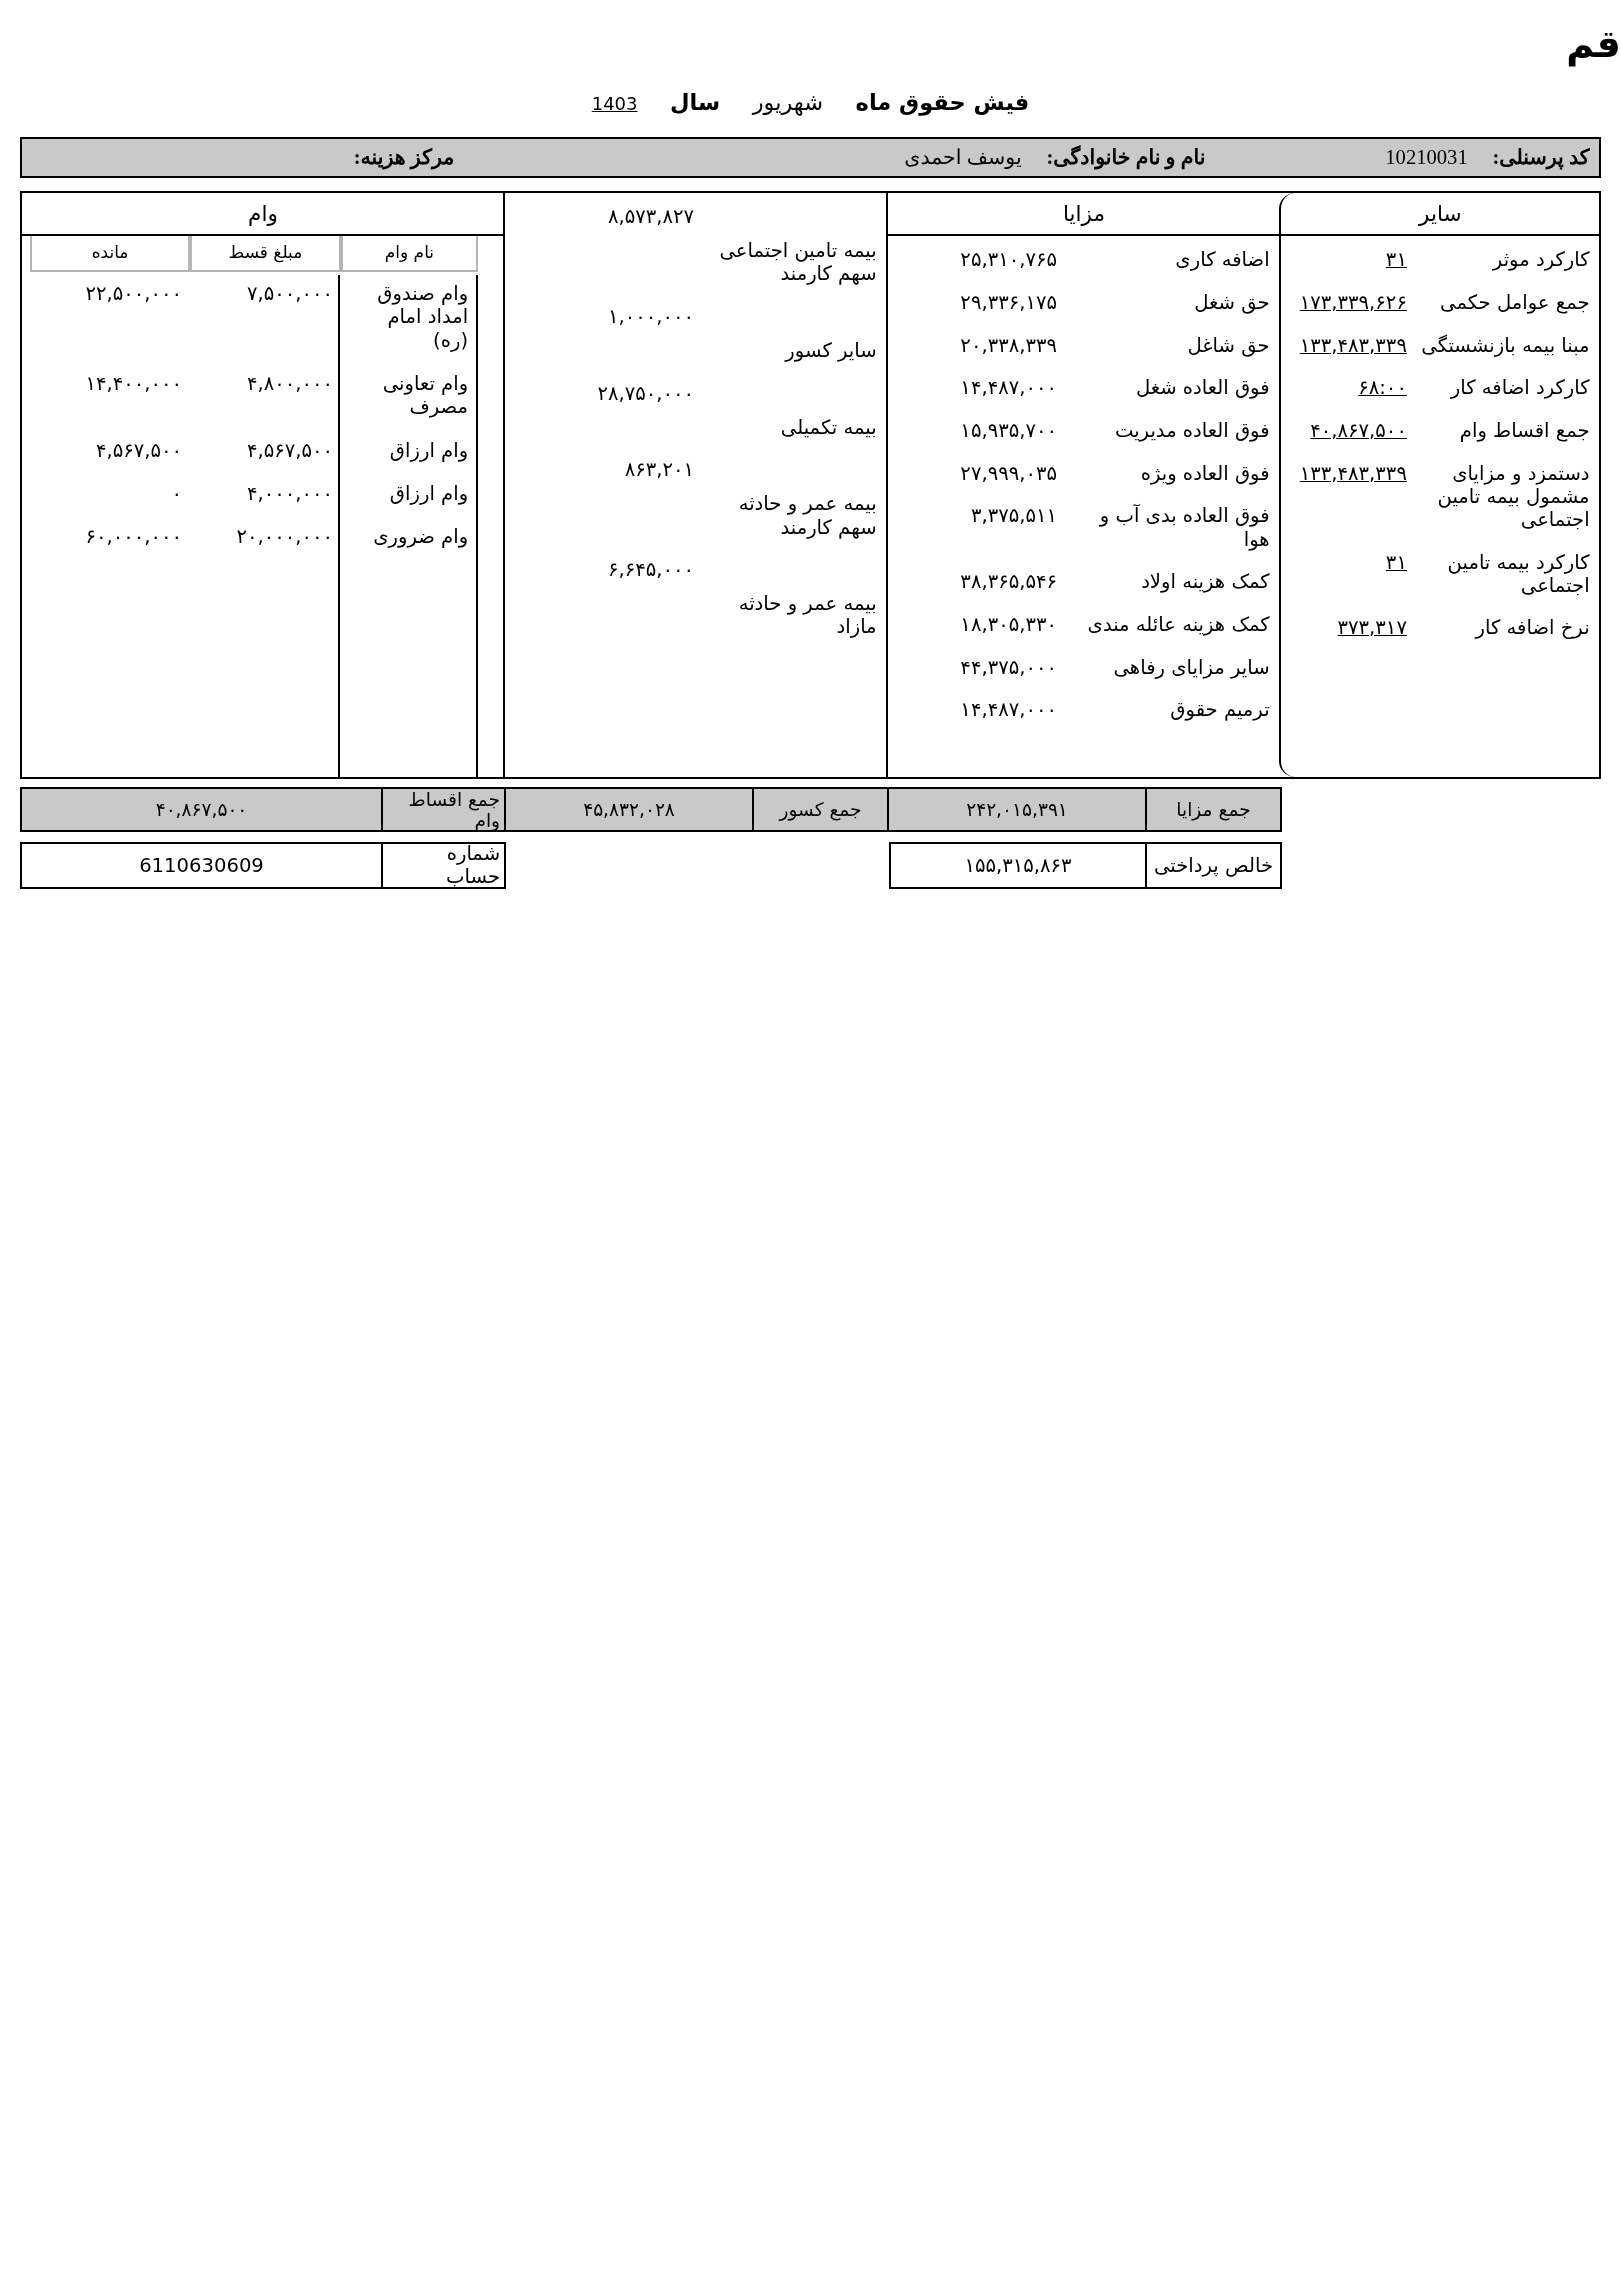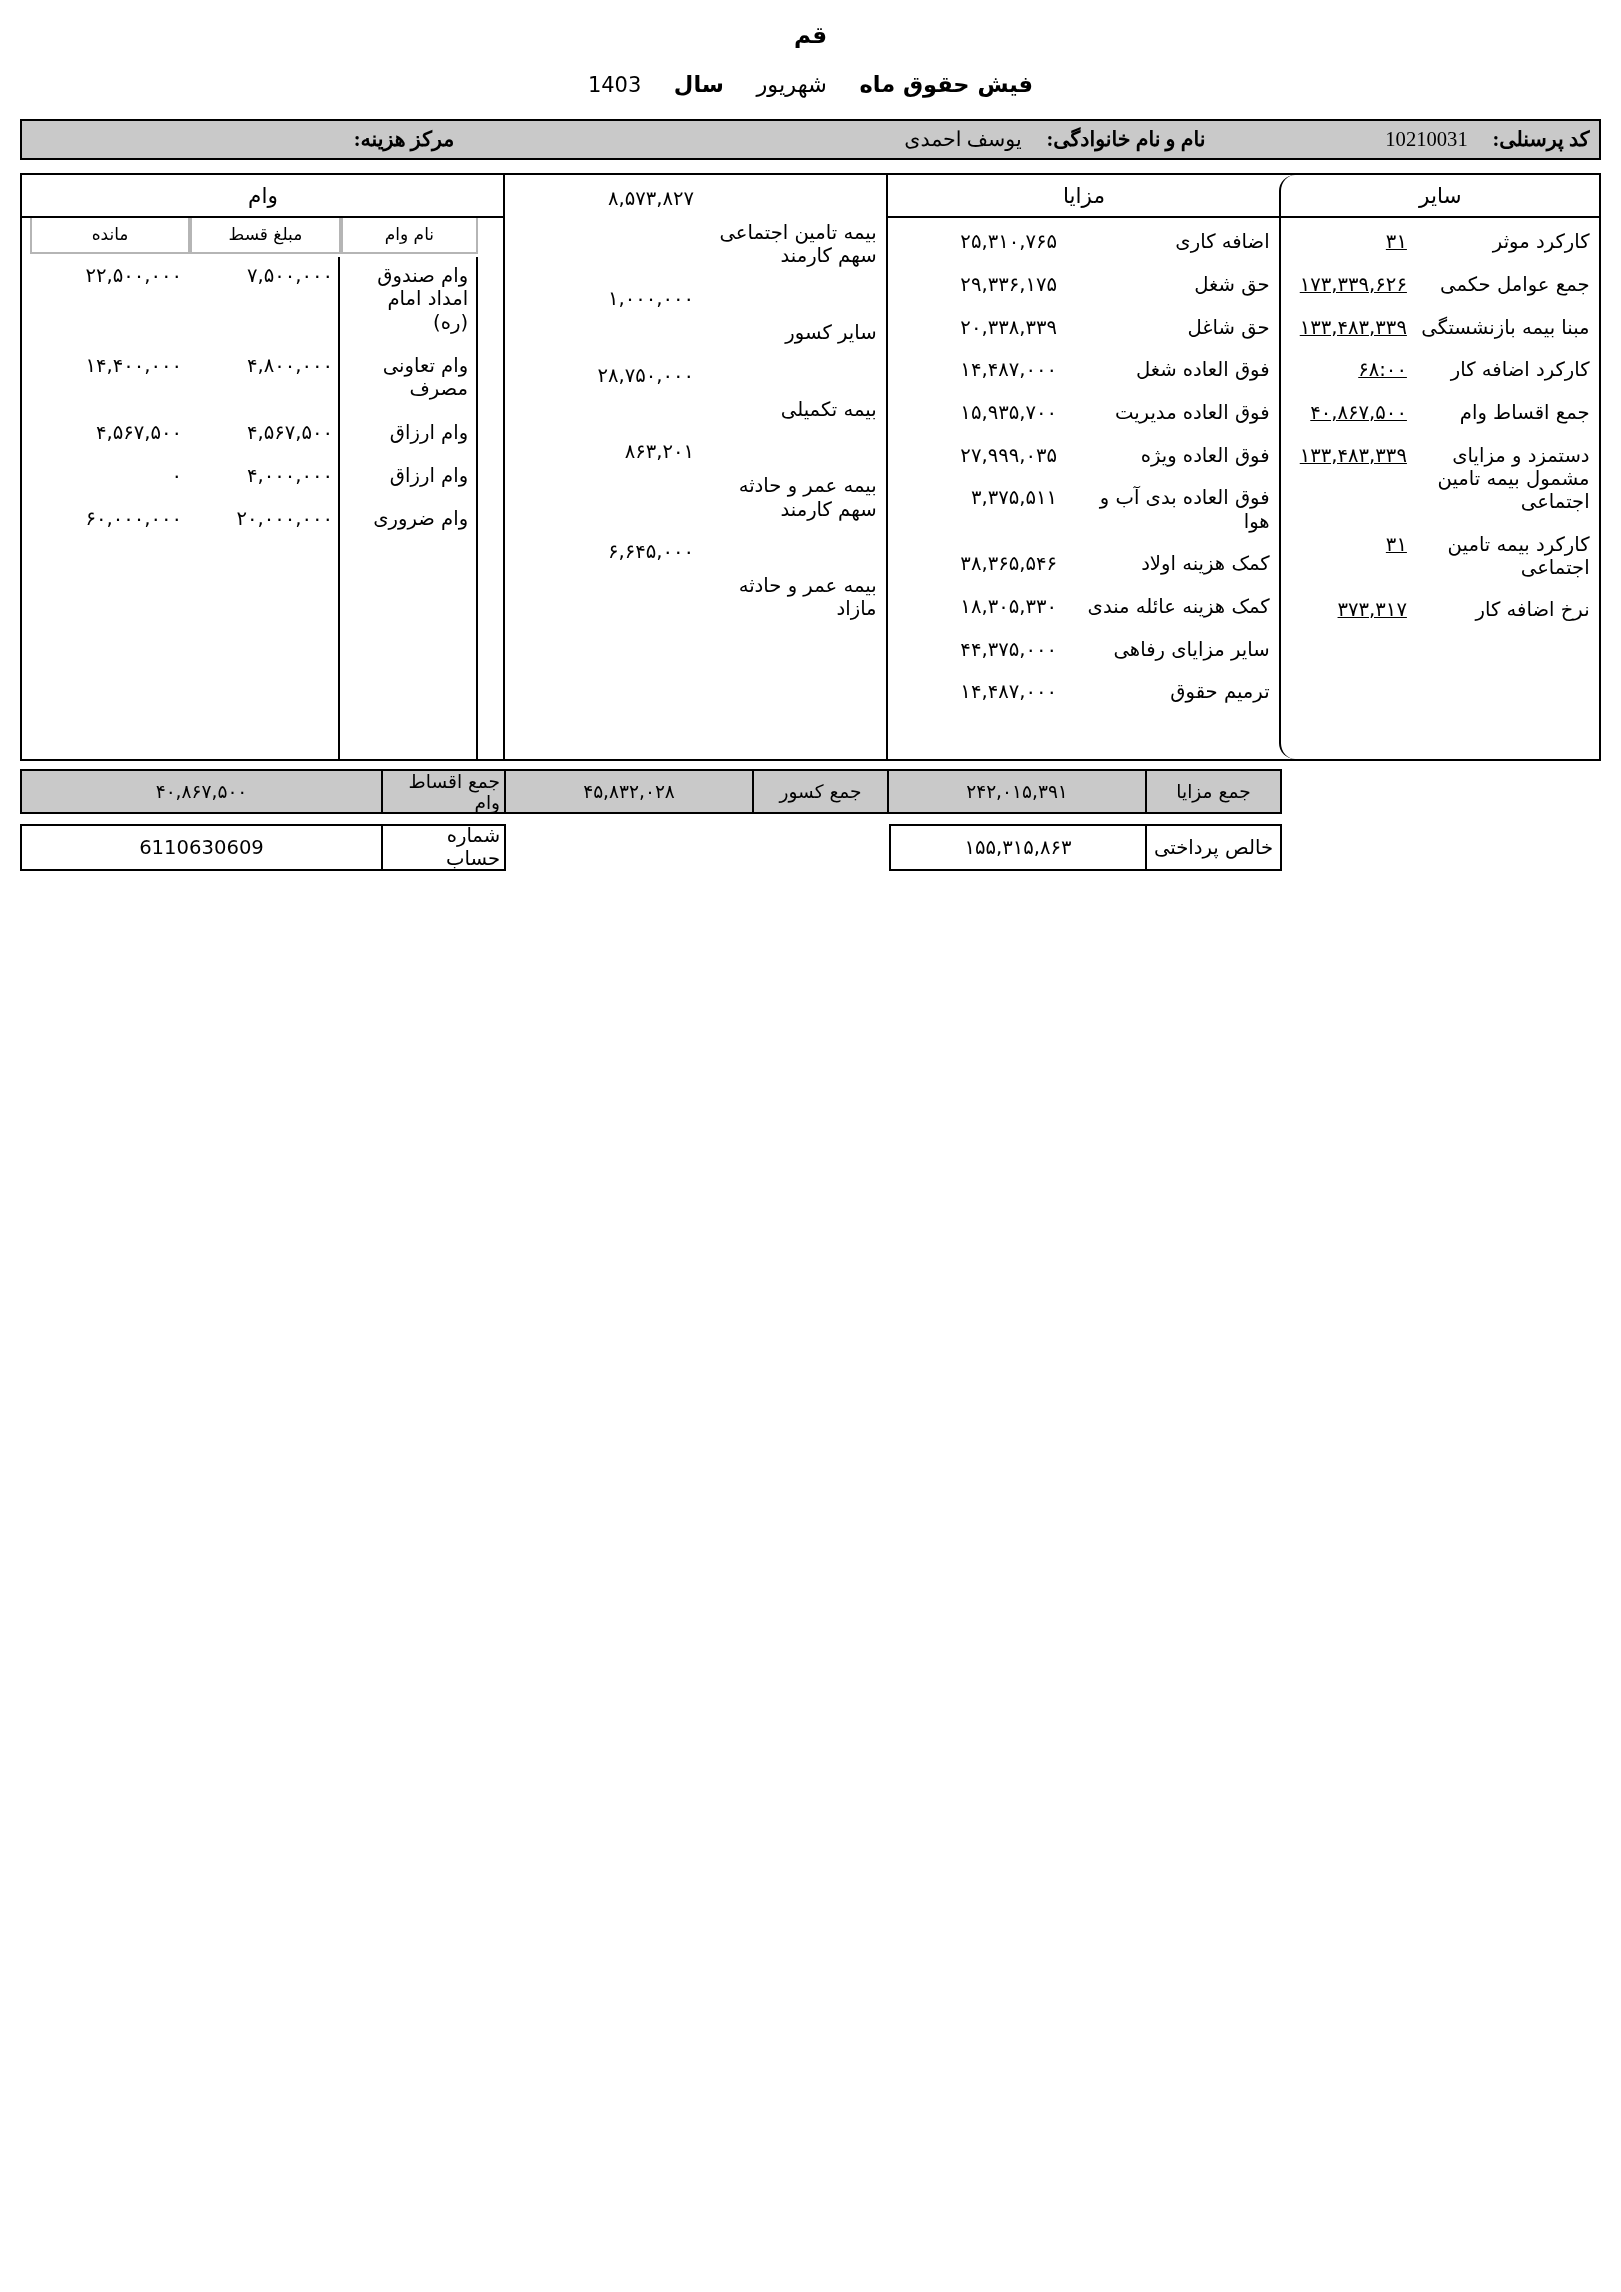--- a/index.html
+++ b/index.html
@@ -6,32 +6,31 @@
   html, body { background: #ffffff; }
   body {
     width: 1621px; height: 2293px;
     font-family: "DejaVu Sans", sans-serif;
     color: #000;
     direction: rtl;
     position: relative;
   }
   .title {
     padding-top: 21.6px;
-    text-align: center;
-    font-size: 23px;
+    font-size: 38px;
     font-weight: 700;
   }
   .subtitle {
     margin-top: 23.5px;
     text-align: center;
     font-size: 22.5px;
   }
   .subtitle .seg { display: inline-block; margin: 0 12.7px; }
   .subtitle .bold { font-weight: 700; }
-  .subtitle .latin { direction: ltr; unicode-bidi: embed; font-size: 21px; }
+  .subtitle .latin { direction: ltr; unicode-bidi: embed; font-size: 18px; text-decoration: underline; }
 
   
   .info-bar {
     margin: 21.6px 19.6px 0 19.6px;
     height: 41px;
     background: #c9c9c9;
     border: 2.9px solid #000;
     position: relative;
     font-size: 20.6px;
   }

